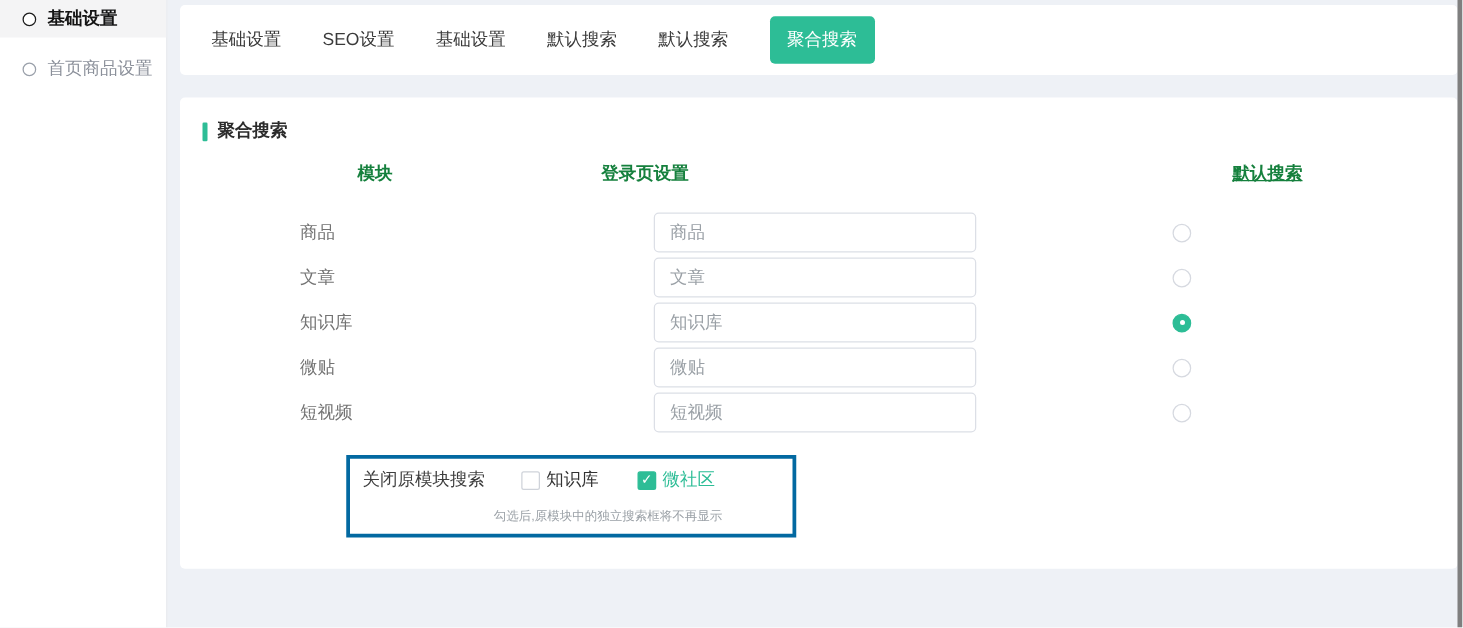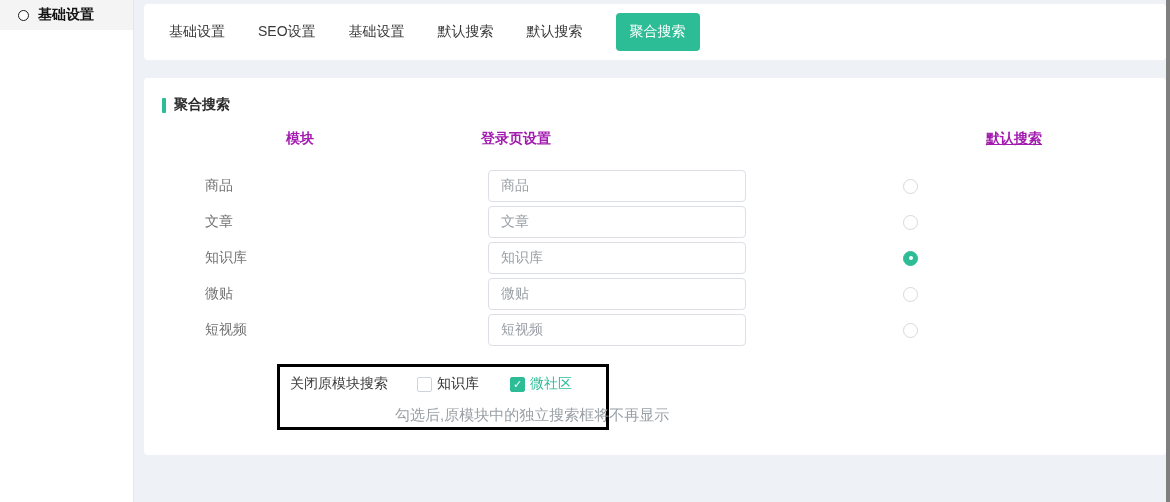--- a/index.html
+++ b/index.html
@@ -58,28 +58,28 @@
   .section-title {
     position:absolute; left:18px; top:18px;
     display:flex; align-items:center; gap:8px;
     font-weight:bold; font-size:14px; color:#2b2b2b;
   }
   .section-title .bar {
     width:4px; height:15px; background:var(--green); border-radius:1px;
   }
 
   .col-headers { position:absolute; top:52px; left:0; right:0; height:20px; }
-  .col-headers .h { position:absolute; font-weight:bold; color:#a21caf; }
+  .col-headers .h { position:absolute; font-weight:bold; color:#15803d; }
   .h-module { left:142px; }
   .h-custom { left:337px; }
   .h-default { left:842px;text-decoration:underline; }
 
   .rows { position:absolute; top:90px; left:0; right:0; }
   .row {
-    height:36px; display:flex; align-items:center; padding-left:61px;
+    height:36px; display:flex; align-items:center; padding-left:96px;
   }
   .row .mod-label { width:283px; color:#737373; }
   .row input.custom-input {
     width:258px; height:32px;
     border:1px solid #dcdfe6; border-radius:4px;
     padding:0 12px; font-size:14px; color:#9aa0a6;
     font-family:"Liberation Sans","DejaVu Sans",sans-serif;
     outline:none; background:#fff;
   }
   .row .radio-cell { margin-left:157px; display:flex; align-items:center; }
@@ -88,22 +88,22 @@
     border:1px solid #d6d9e0; background:#fff; cursor:pointer;
     display:flex; align-items:center; justify-content:center;
   }
   .radio.checked { background:var(--green); border-color:var(--green); }
   .radio.checked::after {
     content:""; width:4px; height:4px; border-radius:50%; background:#fff;
   }
 
   
   .red-annotation {
-    position:absolute; left:133px; top:286px; width:332px; height:66px;
-    border:3px solid #000000;
+    position:absolute; left:133px; top:286px; width:360px; height:66px;
+    border:3px solid #0369a1;
   }
   .close-row {
     position:absolute; left:10px; top:8px; right:0;
     display:flex; align-items:center;
   }
   .close-label { color:#3d3d3d; white-space:nowrap; }
   .cb-group { display:flex; align-items:center; }
   .cb-item { display:flex; align-items:center; gap:5px; cursor:pointer; }
   .cb-item.first { margin-left:29px; }
   .cb-item.second { margin-left:31px; }
@@ -111,32 +111,36 @@
     width:15px; height:15px; border-radius:2px;
     border:1px solid #cfd3da; background:#fff;
     display:flex; align-items:center; justify-content:center;
     font-size:11px; color:#fff; line-height:1;
   }
   .checkbox.checked { background:var(--green); border-color:var(--green); }
   .cb-label { color:#333; }
   .cb-item.checked-item .cb-label { color:var(--green); }
   .close-hint {
     position:absolute; left:115px; top:39px;
-    font-size:15px; color:#9aa0a6; white-space:nowrap;
+    font-size:10px; color:#9aa0a6; white-space:nowrap;
   }
 </style>
 </head>
 <body>
 
 <div style="--green:#2dbd96;">
 
   <nav class="sidebar">
     <div class="side-item active">
       <span class="circle"></span>
       <span>基础设置</span>
+    </div>
+    <div class="side-item">
+      <span class="circle"></span>
+      <span>首页商品设置</span>
     </div>
   </nav>
 
   <div class="tab-card">
     <div class="tab">基础设置</div>
     <div class="tab">SEO设置</div>
     <div class="tab">基础设置</div>
     <div class="tab">默认搜索</div>
     <div class="tab">默认搜索</div>
     <div class="tab active">聚合搜索</div>

